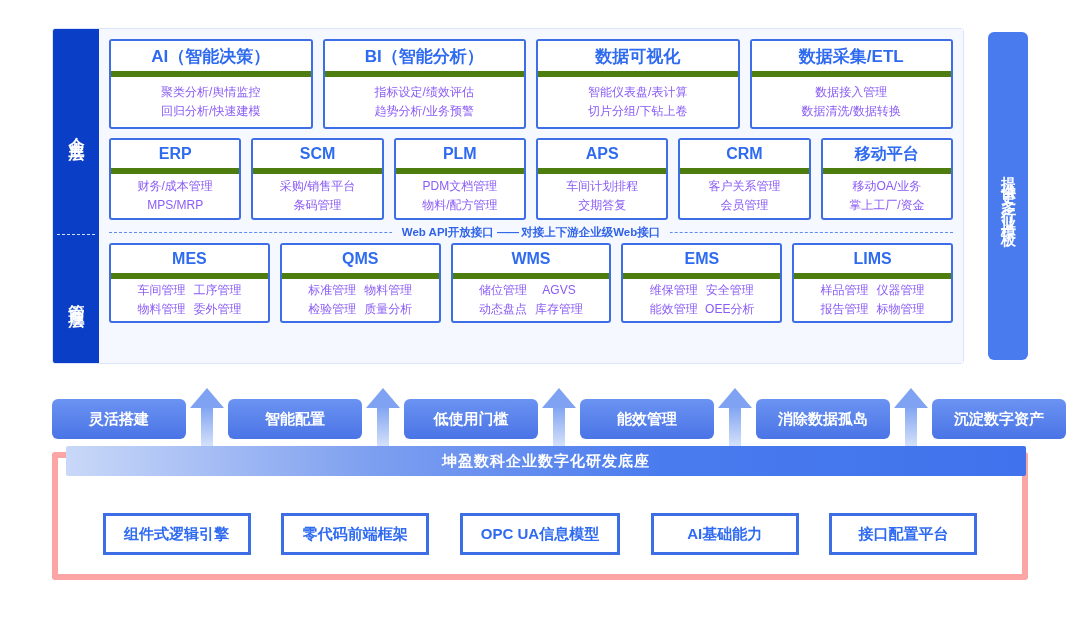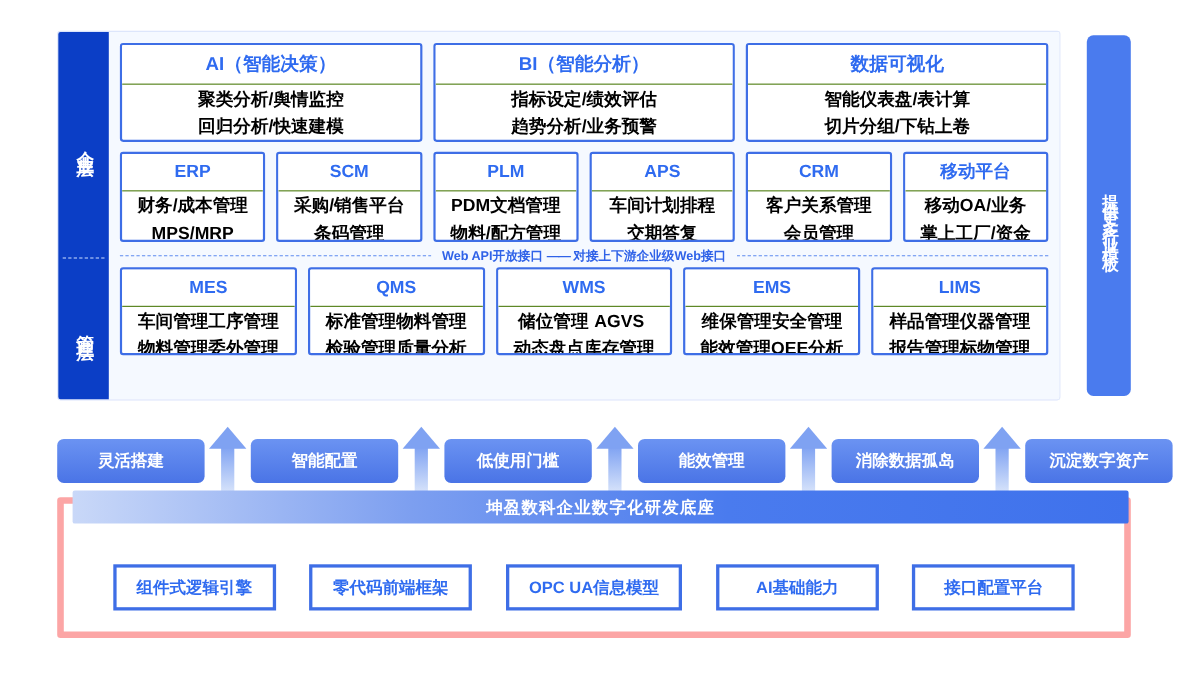--- a/index.html
+++ b/index.html
@@ -57,33 +57,32 @@
     border: 2px solid #3e6ee6;
     border-radius: 3px;
     background: #ffffff;
     display: flex; flex-direction: column;
     overflow: hidden;
   }
   .card-head {
     flex: 0 0 36px;
     display: flex; align-items: center; justify-content: center;
     color: #2f6bf0; font-weight: bold; font-size: 17px;
-    border-bottom: 1px solid #4d7c0f;
+    border-bottom: 6px solid #4d7c0f;
     background: #ffffff;
     white-space: nowrap;
   }
   .row.r2 .card-head, .row.r3 .card-head { flex: 0 0 34px; font-size: 16px; }
   .card-body {
     flex: 1;
     display: flex; flex-direction: column;
     align-items: center; justify-content: center;
     gap: 2px; padding: 2px 4px;
-    color: #000000; font-size: 16px; line-height: 1.45;
-    white-space: nowrap;
-    font-weight: bold;
+    color: #8b5cf6; font-size: 12px; line-height: 1.45;
+    white-space: nowrap;
   }
   .card-body .l { display: block; }
   .card-body.two-col { display: flex; flex-direction: column; }
   .card-body.two-col .pair {
     display: flex; justify-content: center; width: 100%;
   }
   .card-body.two-col .pair span { min-width: 56px; text-align: center; }
 
   
   .api-strip {
@@ -204,20 +203,27 @@
           <div class="card-body">
             <span class="l">指标设定/绩效评估</span>
             <span class="l">趋势分析/业务预警</span>
           </div>
         </div>
         <div class="card">
           <div class="card-head">数据可视化</div>
           <div class="card-body">
             <span class="l">智能仪表盘/表计算</span>
             <span class="l">切片分组/下钻上卷</span>
+          </div>
+        </div>
+        <div class="card">
+          <div class="card-head">数据采集/ETL</div>
+          <div class="card-body">
+            <span class="l">数据接入管理</span>
+            <span class="l">数据清洗/数据转换</span>
           </div>
         </div>
       </div>
 
       <div class="row r2">
         <div class="card">
           <div class="card-head">ERP</div>
           <div class="card-body">
             <span class="l">财务/成本管理</span>
             <span class="l">MPS/MRP</span>

